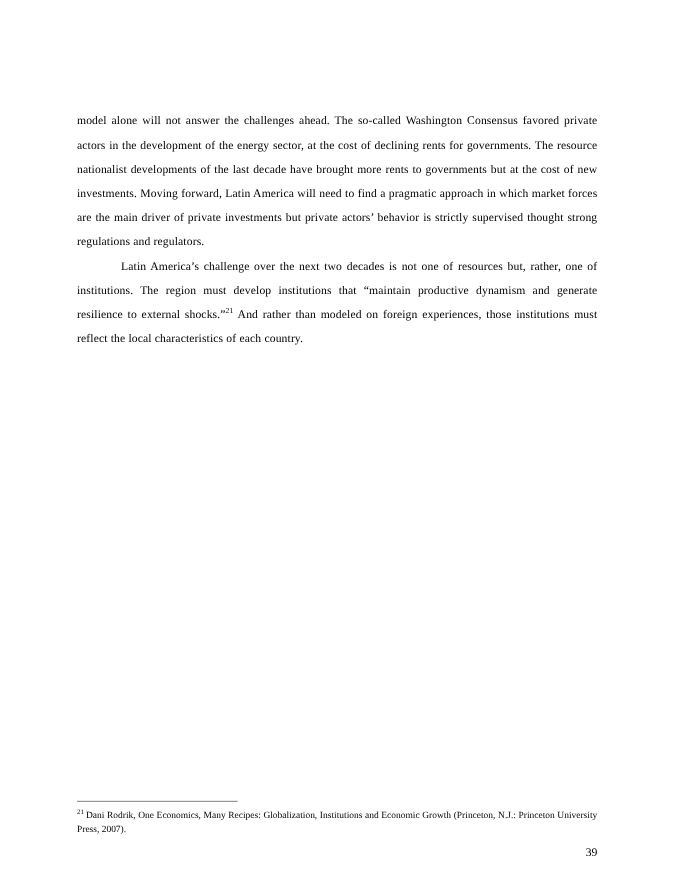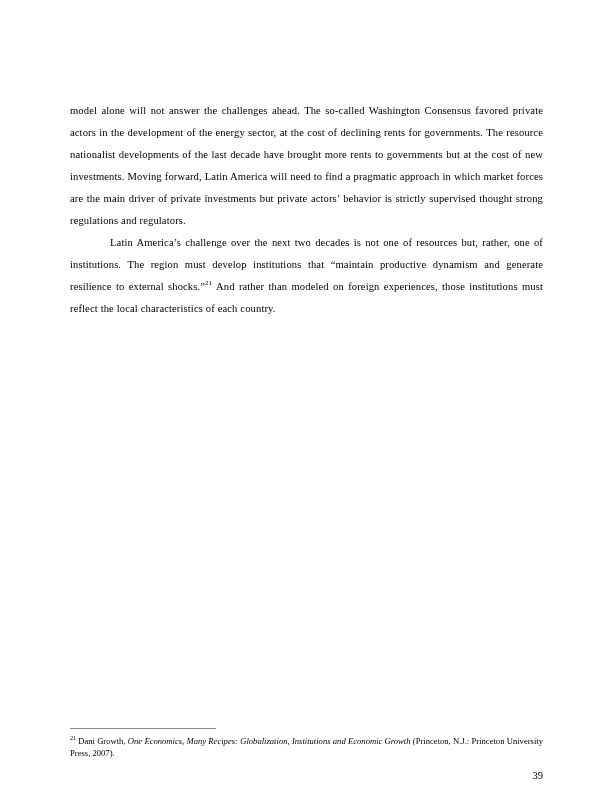--- a/index.html
+++ b/index.html
@@ -82,21 +82,20 @@
   }
 
   .footnote sup.fnnum {
     font-size: 0.72em;
     vertical-align: super;
     line-height: 0;
     margin-right: 2px;
   }
 
   .footnote .title {
-    font-style: italic;
   }
 
   
   .page-number {
     position: absolute;
     left: 70px;
     top: 731px;
     width: 473px;
     text-align: right;
     font-size: 10.6px;
@@ -111,18 +110,18 @@
   <div class="body-block">
 
     <p class="para">model alone will not answer the challenges ahead.  The so-called Washington Consensus favored private actors in the development of the energy sector, at the cost of declining rents for governments. The resource nationalist developments of the last decade have brought more rents to governments but at the cost of new investments. Moving forward, Latin America will need to find a pragmatic approach in which market forces are the main driver of private investments but private actors’ behavior is strictly supervised thought strong regulations and regulators.</p>
 
     <p class="para indented"><span>Latin America’s challenge over the next two decades is not one of resources but, rather, one of institutions. The region must develop institutions that “maintain productive dynamism and generate resilience to external shocks.”</span><sup class="fnref">21</sup><span> And rather than modeled on foreign experiences, those institutions must reflect the local characteristics of each country.</span></p>
 
   </div>
 
   <div class="footnote-area">
     <hr class="footnote-rule">
-    <p class="footnote"><sup class="fnnum">21</sup><span>Dani Growth, </span><span class="title">One Economics, Many Recipes: Globalization, Institutions and Economic Growth</span><span> (Princeton, N.J.: Princeton University Press, 2007).</span></p>
+    <p class="footnote"><sup class="fnnum">21</sup><span>Dani Rodrik, </span><span class="title">One Economics, Many Recipes: Globalization, Institutions and Economic Growth</span><span> (Princeton, N.J.: Princeton University Press, 2007).</span></p>
   </div>
 
   <div class="page-number">39</div>
 
 </div>
 
 </body></html>

